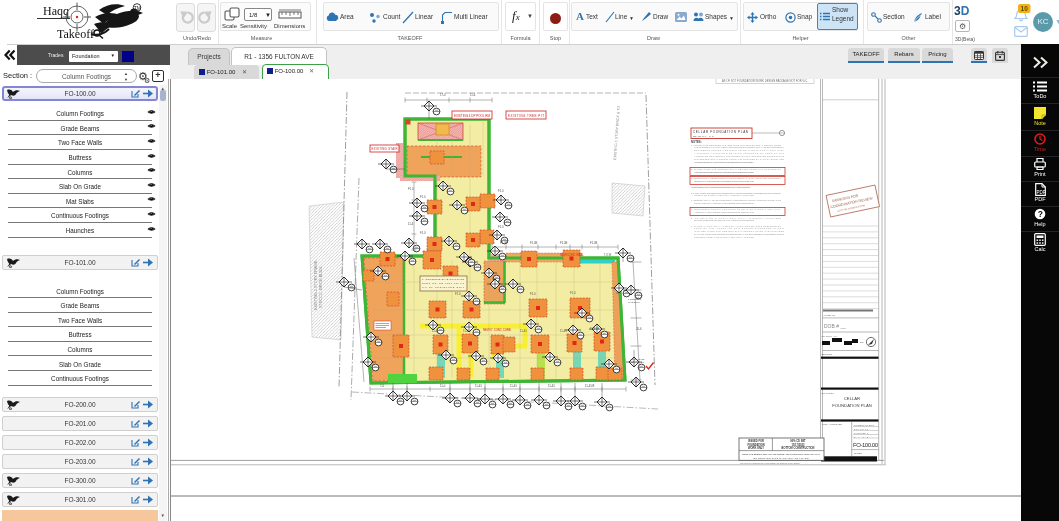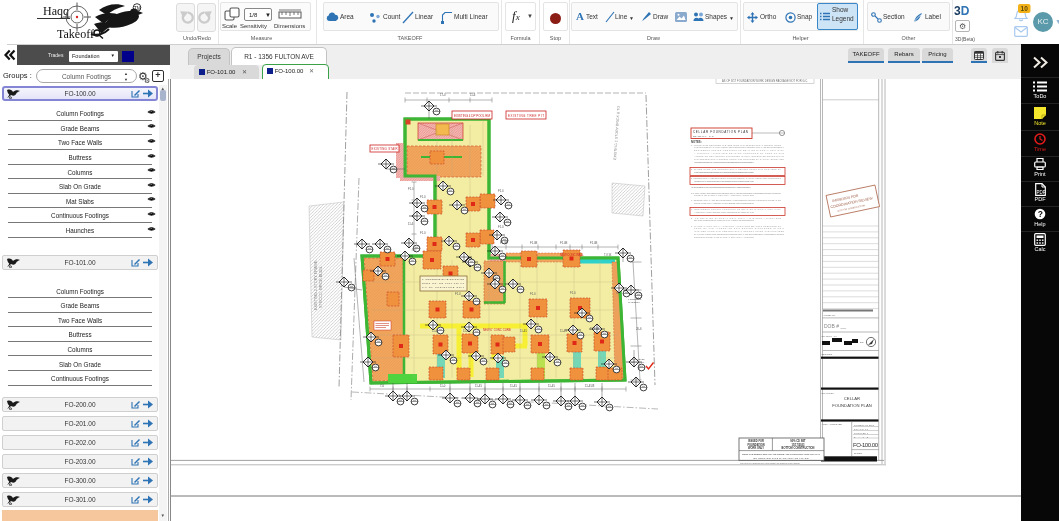--- a/index.html
+++ b/index.html
@@ -191,21 +191,21 @@
       <rect x="4" y="5" width="2" height="2" fill="#333"></rect>
     </svg>
 <div class="abs" style="left:0;top:45px;width:170px;height:476px;background:#fff"></div>
 <svg class="abs" style="left:4px;top:49px" width="12" height="12" viewBox="0 0 12 12">
       <path d="M5.7,1.5 L1.5,6 L5.7,10.5 M10.5,1.5 L6.3,6 L10.5,10.5" fill="none" stroke="#111" stroke-width="2.2"></path>
     </svg>
 <div class="abs" style="left:17px;top:45px;width:153px;height:20px;background:#4c4c4c"></div>
 <div class="abs" style="left:48px;top:51.5px;font-size:5px;color:#eee">Trades</div>
 <div class="abs" style="left:69px;top:50.5px;width:49px;height:11px;background:#fff;border-radius:1px;font-size:5.5px;color:#222;padding:2.5px 0 0 3px">Foundation<span style="float:right;margin-right:3px;font-size:4.5px">▼</span></div>
 <div class="abs" style="left:122px;top:50.5px;width:12px;height:11px;background:#00008b"></div>
-<div class="abs" style="left:3px;top:70.5px;font-size:7.5px;color:#222">Groups :</div>
+<div class="abs" style="left:3px;top:70.5px;font-size:7.5px;color:#222">Section :</div>
 <div class="abs" style="left:36px;top:68.5px;width:101px;height:14.5px;background:#fff;border:1px solid #a8a8a8;border-radius:7px;font-size:6.5px;color:#555;text-align:center;line-height:13px">Column Footings<span style="position:absolute;right:8px;top:1px;font-size:4px;color:#333;line-height:6px">▲<br>▼</span></div>
 <svg class="abs" style="left:138px;top:70px" width="13" height="13" viewBox="0 0 13 13">
       <text x="0" y="10" font-size="11" fill="#2f2f2f">⚙</text>
       <text x="6" y="13" font-size="7" fill="#2f2f2f">⚙</text>
     </svg>
 <div class="abs" style="left:152px;top:70px;width:12px;height:12px;border:1.6px solid #2f2f2f;border-radius:2px;font-size:9px;color:#2f2f2f;text-align:center;line-height:9px;font-weight:bold">+</div>
 <div class="abs" style="left:159px;top:85px;width:8px;height:436px;background:#f4f4f4"></div>
 <div class="abs" style="left:160.5px;top:86px;font-size:4.5px;color:#555">▲</div>
 <div class="abs" style="left:159.5px;top:90px;width:6.5px;height:11px;background:#a8b4cc;border-radius:2px"></div>
 <div class="abs" style="left:160.5px;top:513px;font-size:4.5px;color:#555">▼</div>

